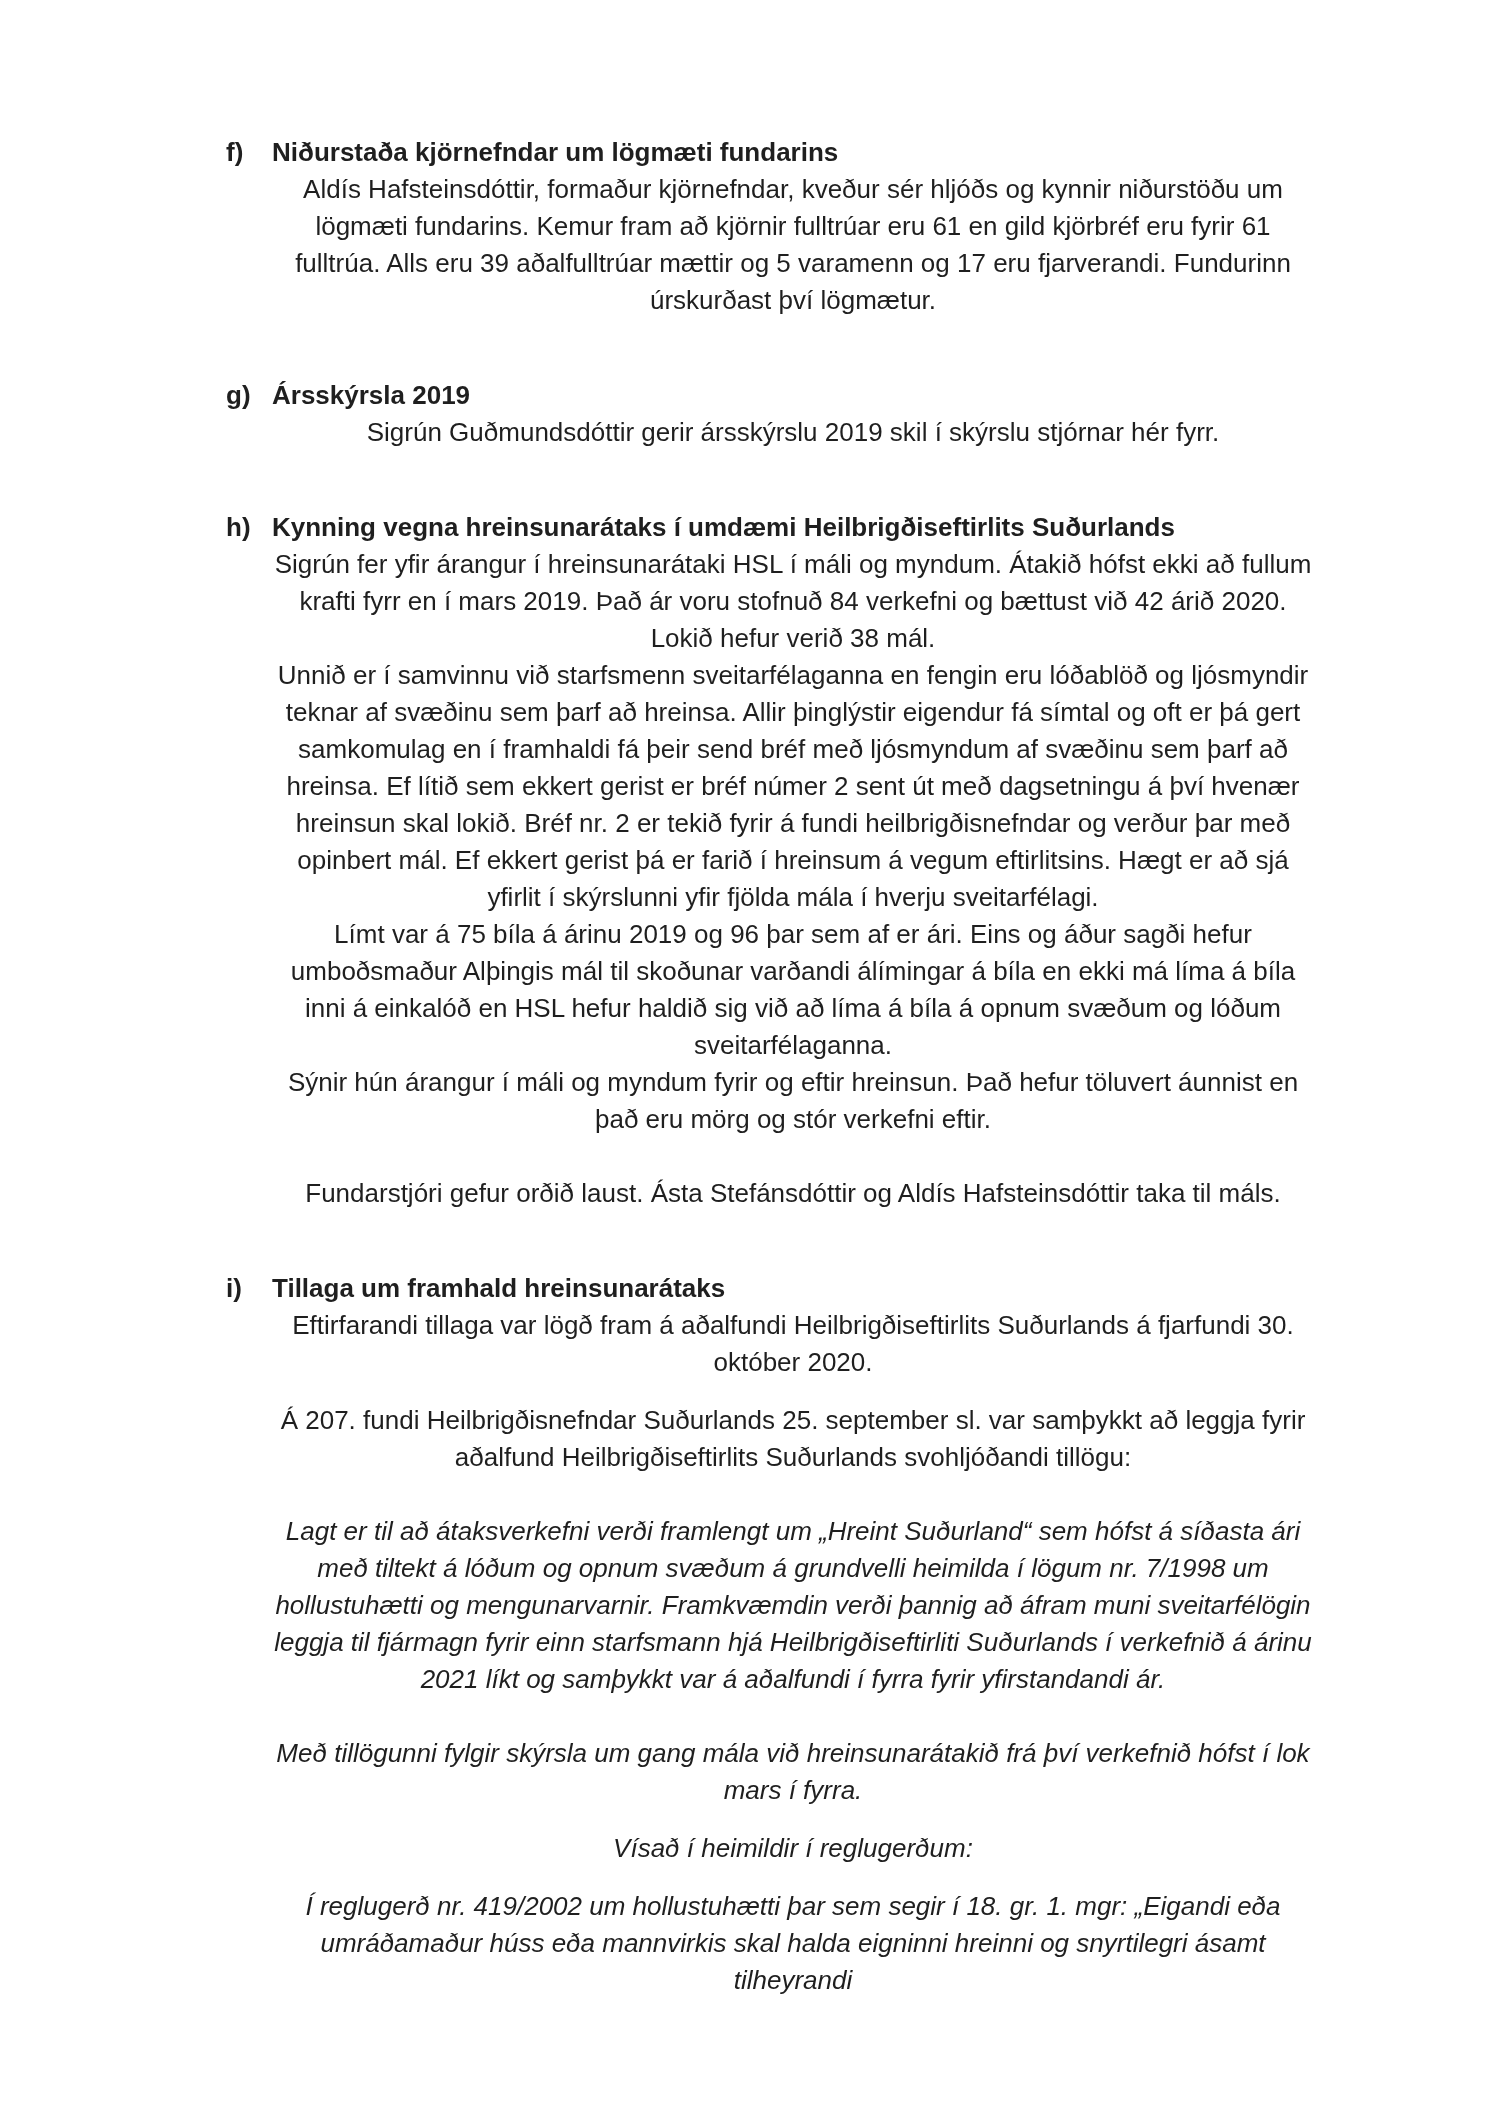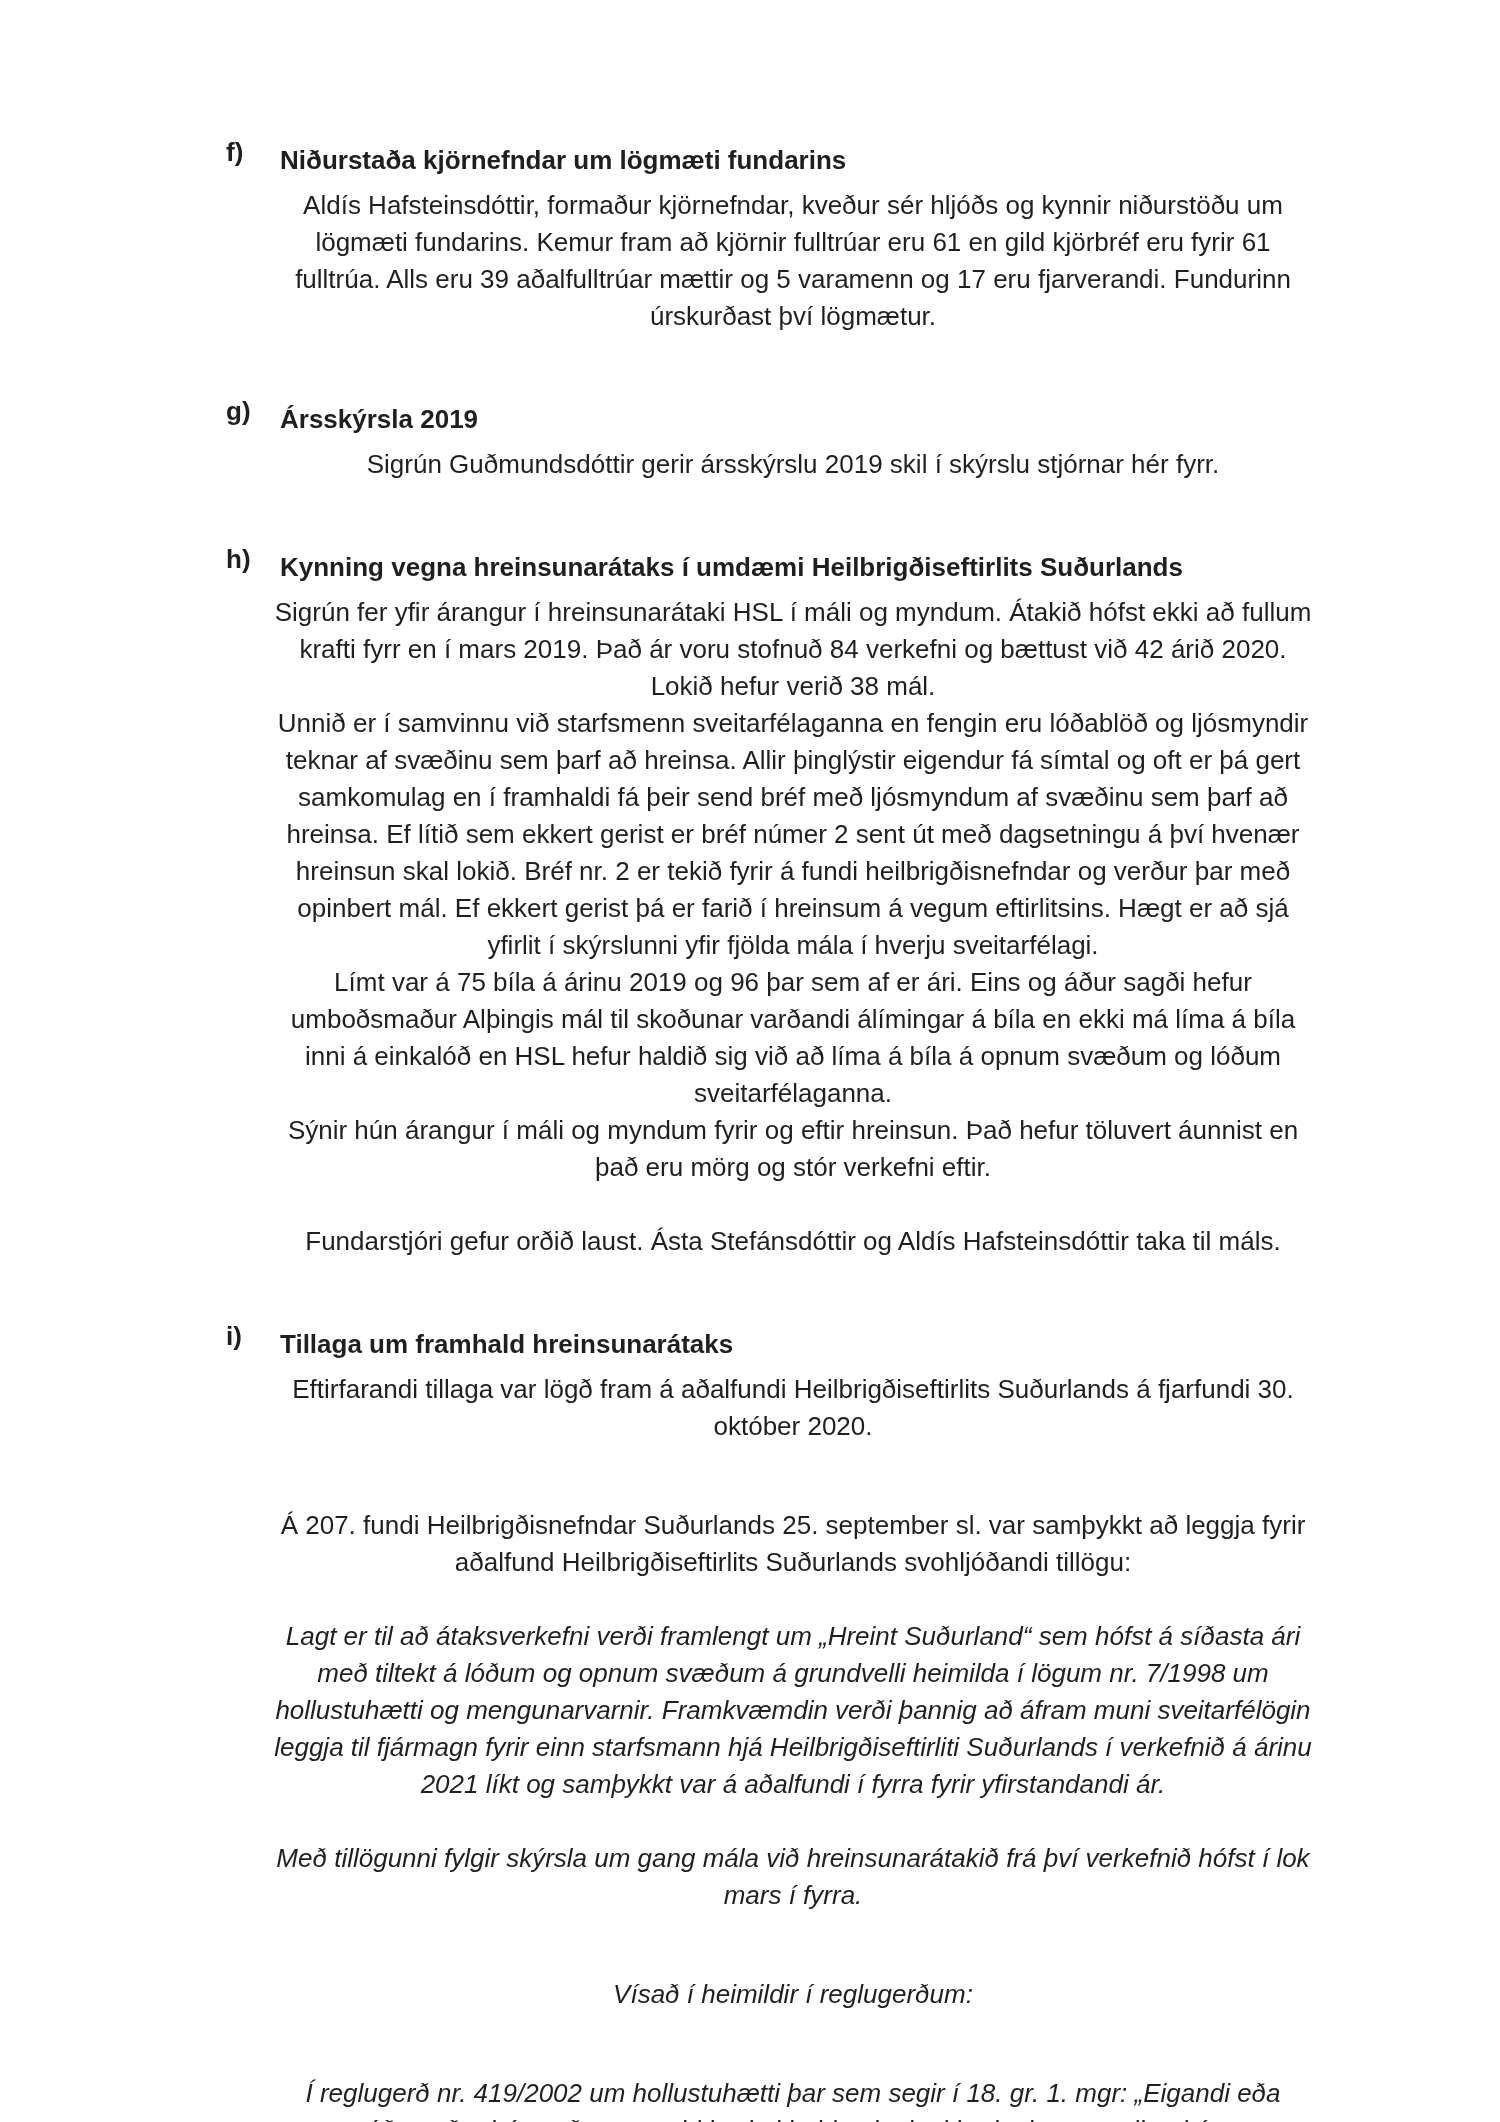--- a/index.html
+++ b/index.html
@@ -31,34 +31,34 @@
   .sec-label {
     flex: 0 0 46px;
     width: 46px;
     font-weight: 700;
   }
   .sec-content {
     flex: 1 1 auto;
     min-width: 0;
   }
   .sec-heading {
-    margin: 8px;
+    margin: 0;
     font-size: 26px;
     line-height: 37px;
     font-weight: 700;
   }
   .para {
     margin: 0;
     text-align: center;
   }
   .gap-top {
     margin-top: 37px;
   }
   .gap-top-lg {
-    margin-top: 62px;
+    margin-top: 21px;
   }
   .italic {
     font-style: italic;
   }
   .bold-italic {
     font-style: italic;
     font-weight: 400;
   }
 </style>
 </head>

